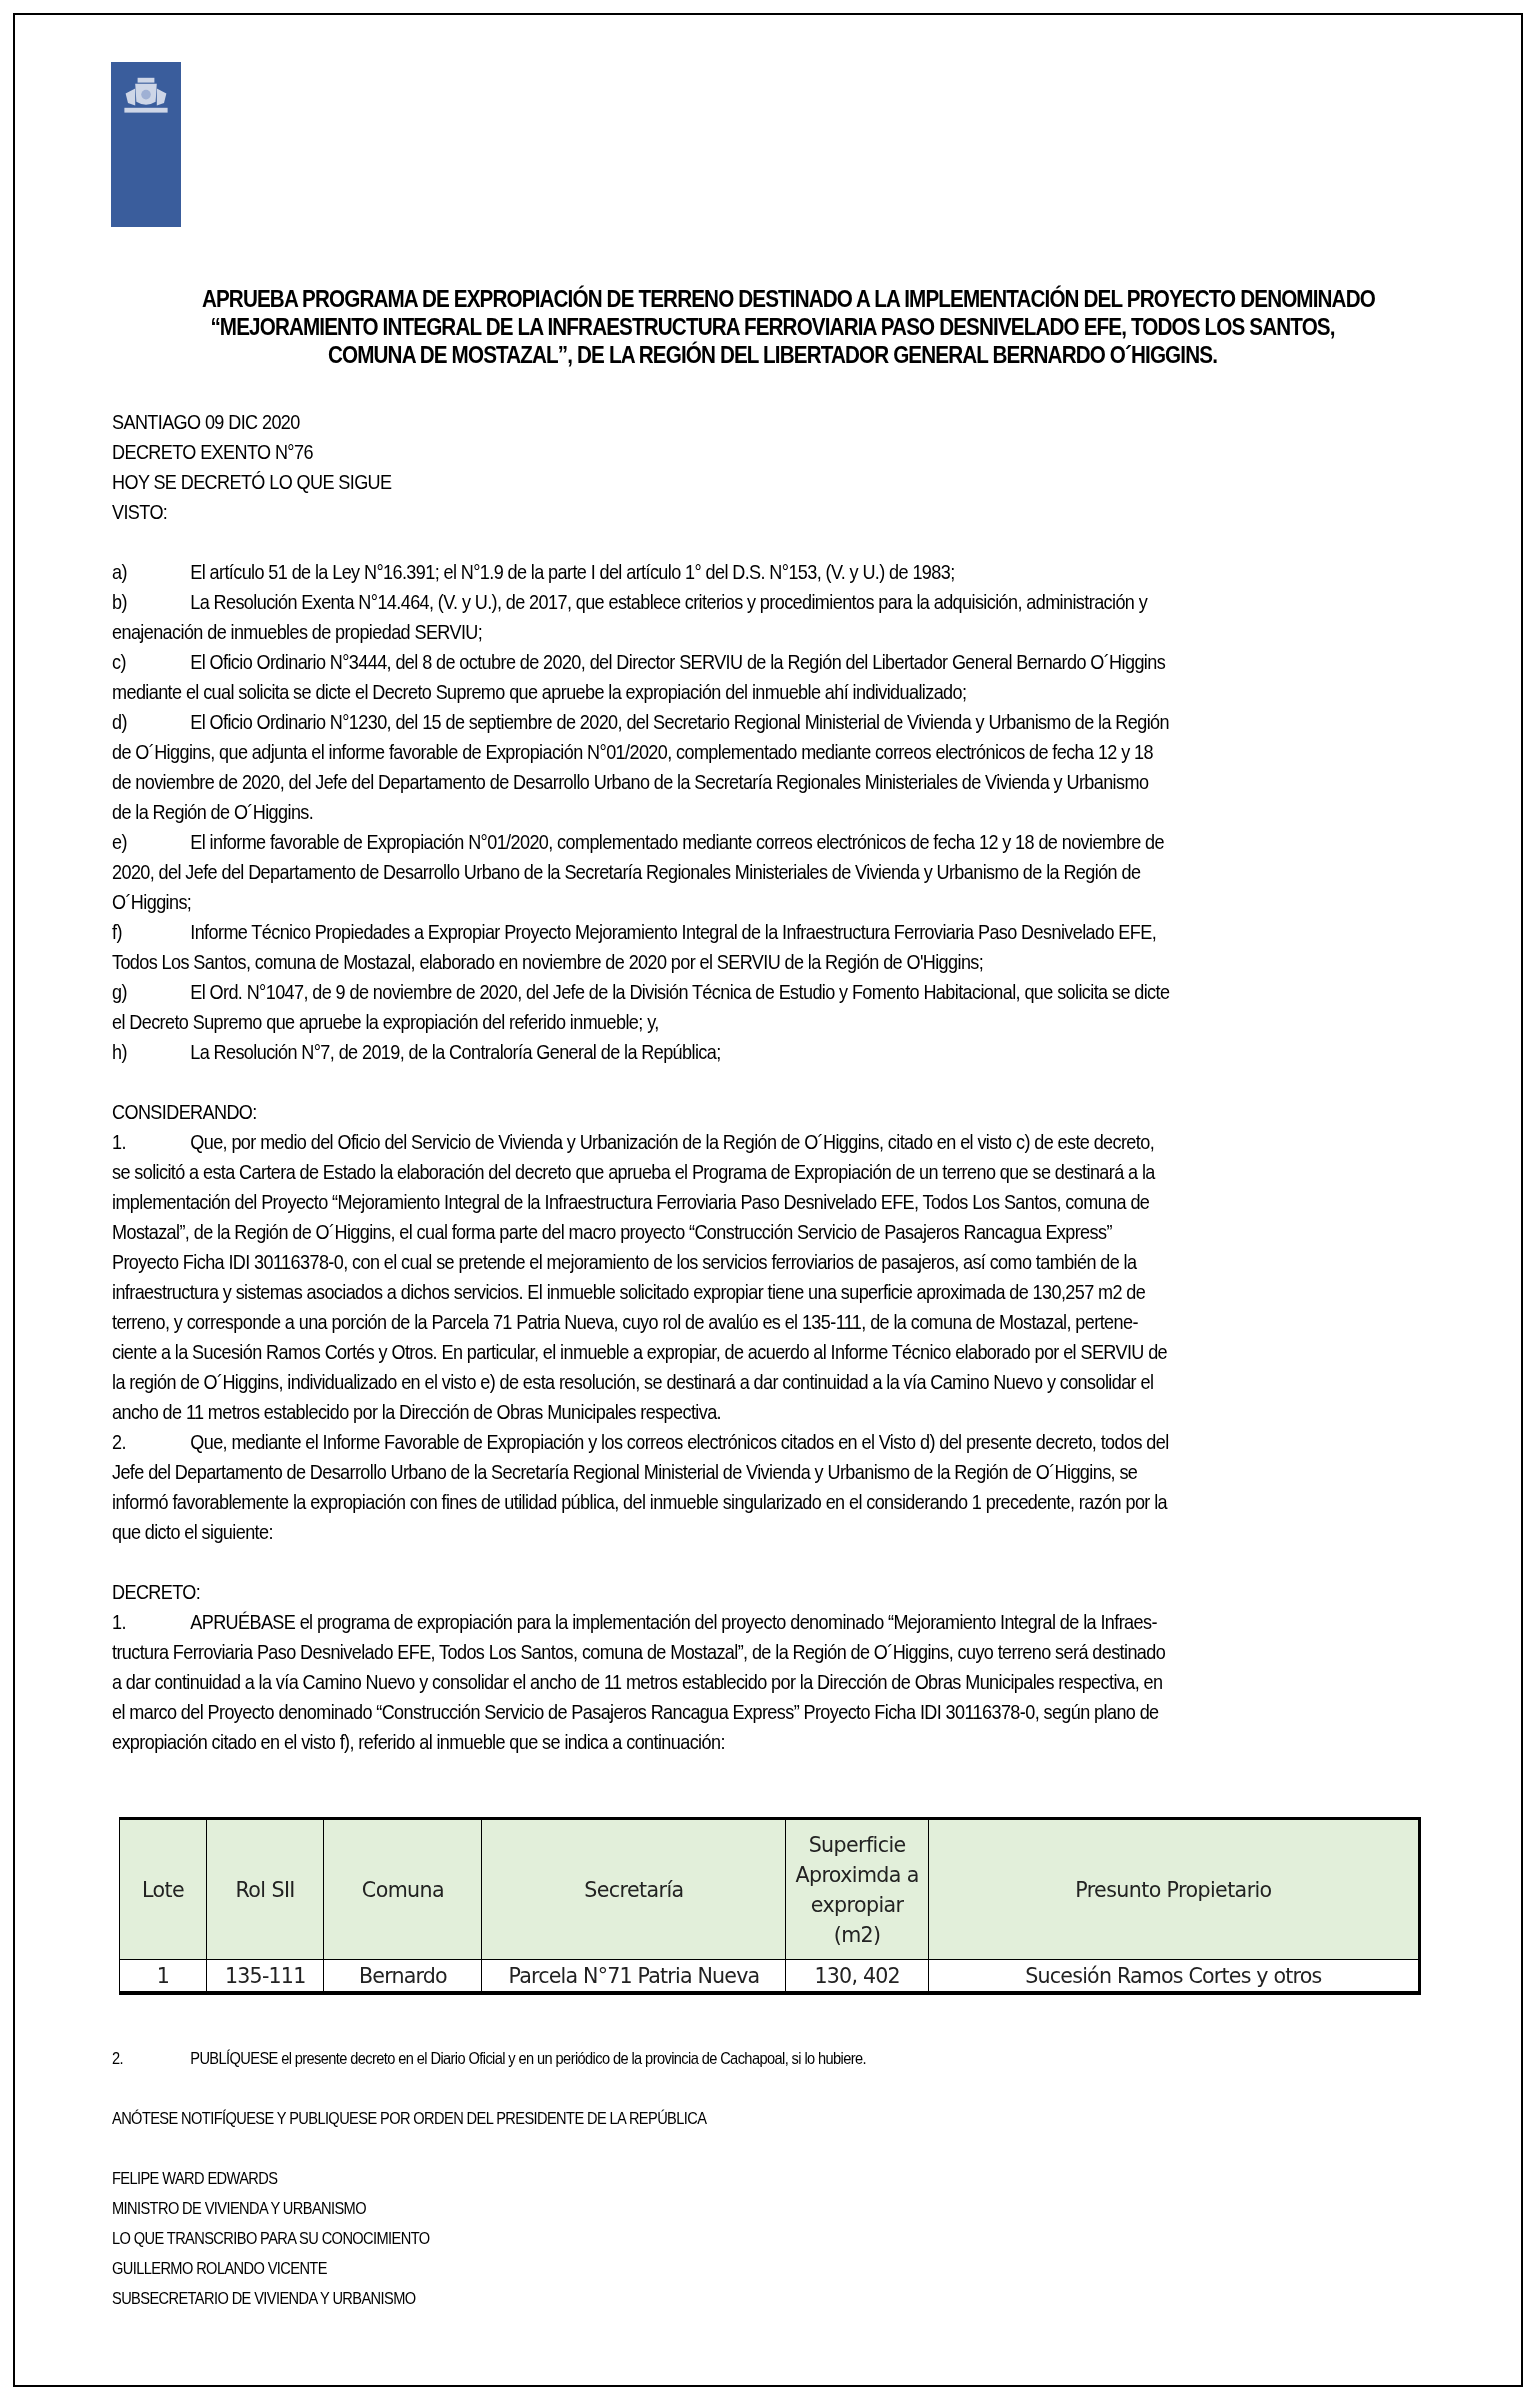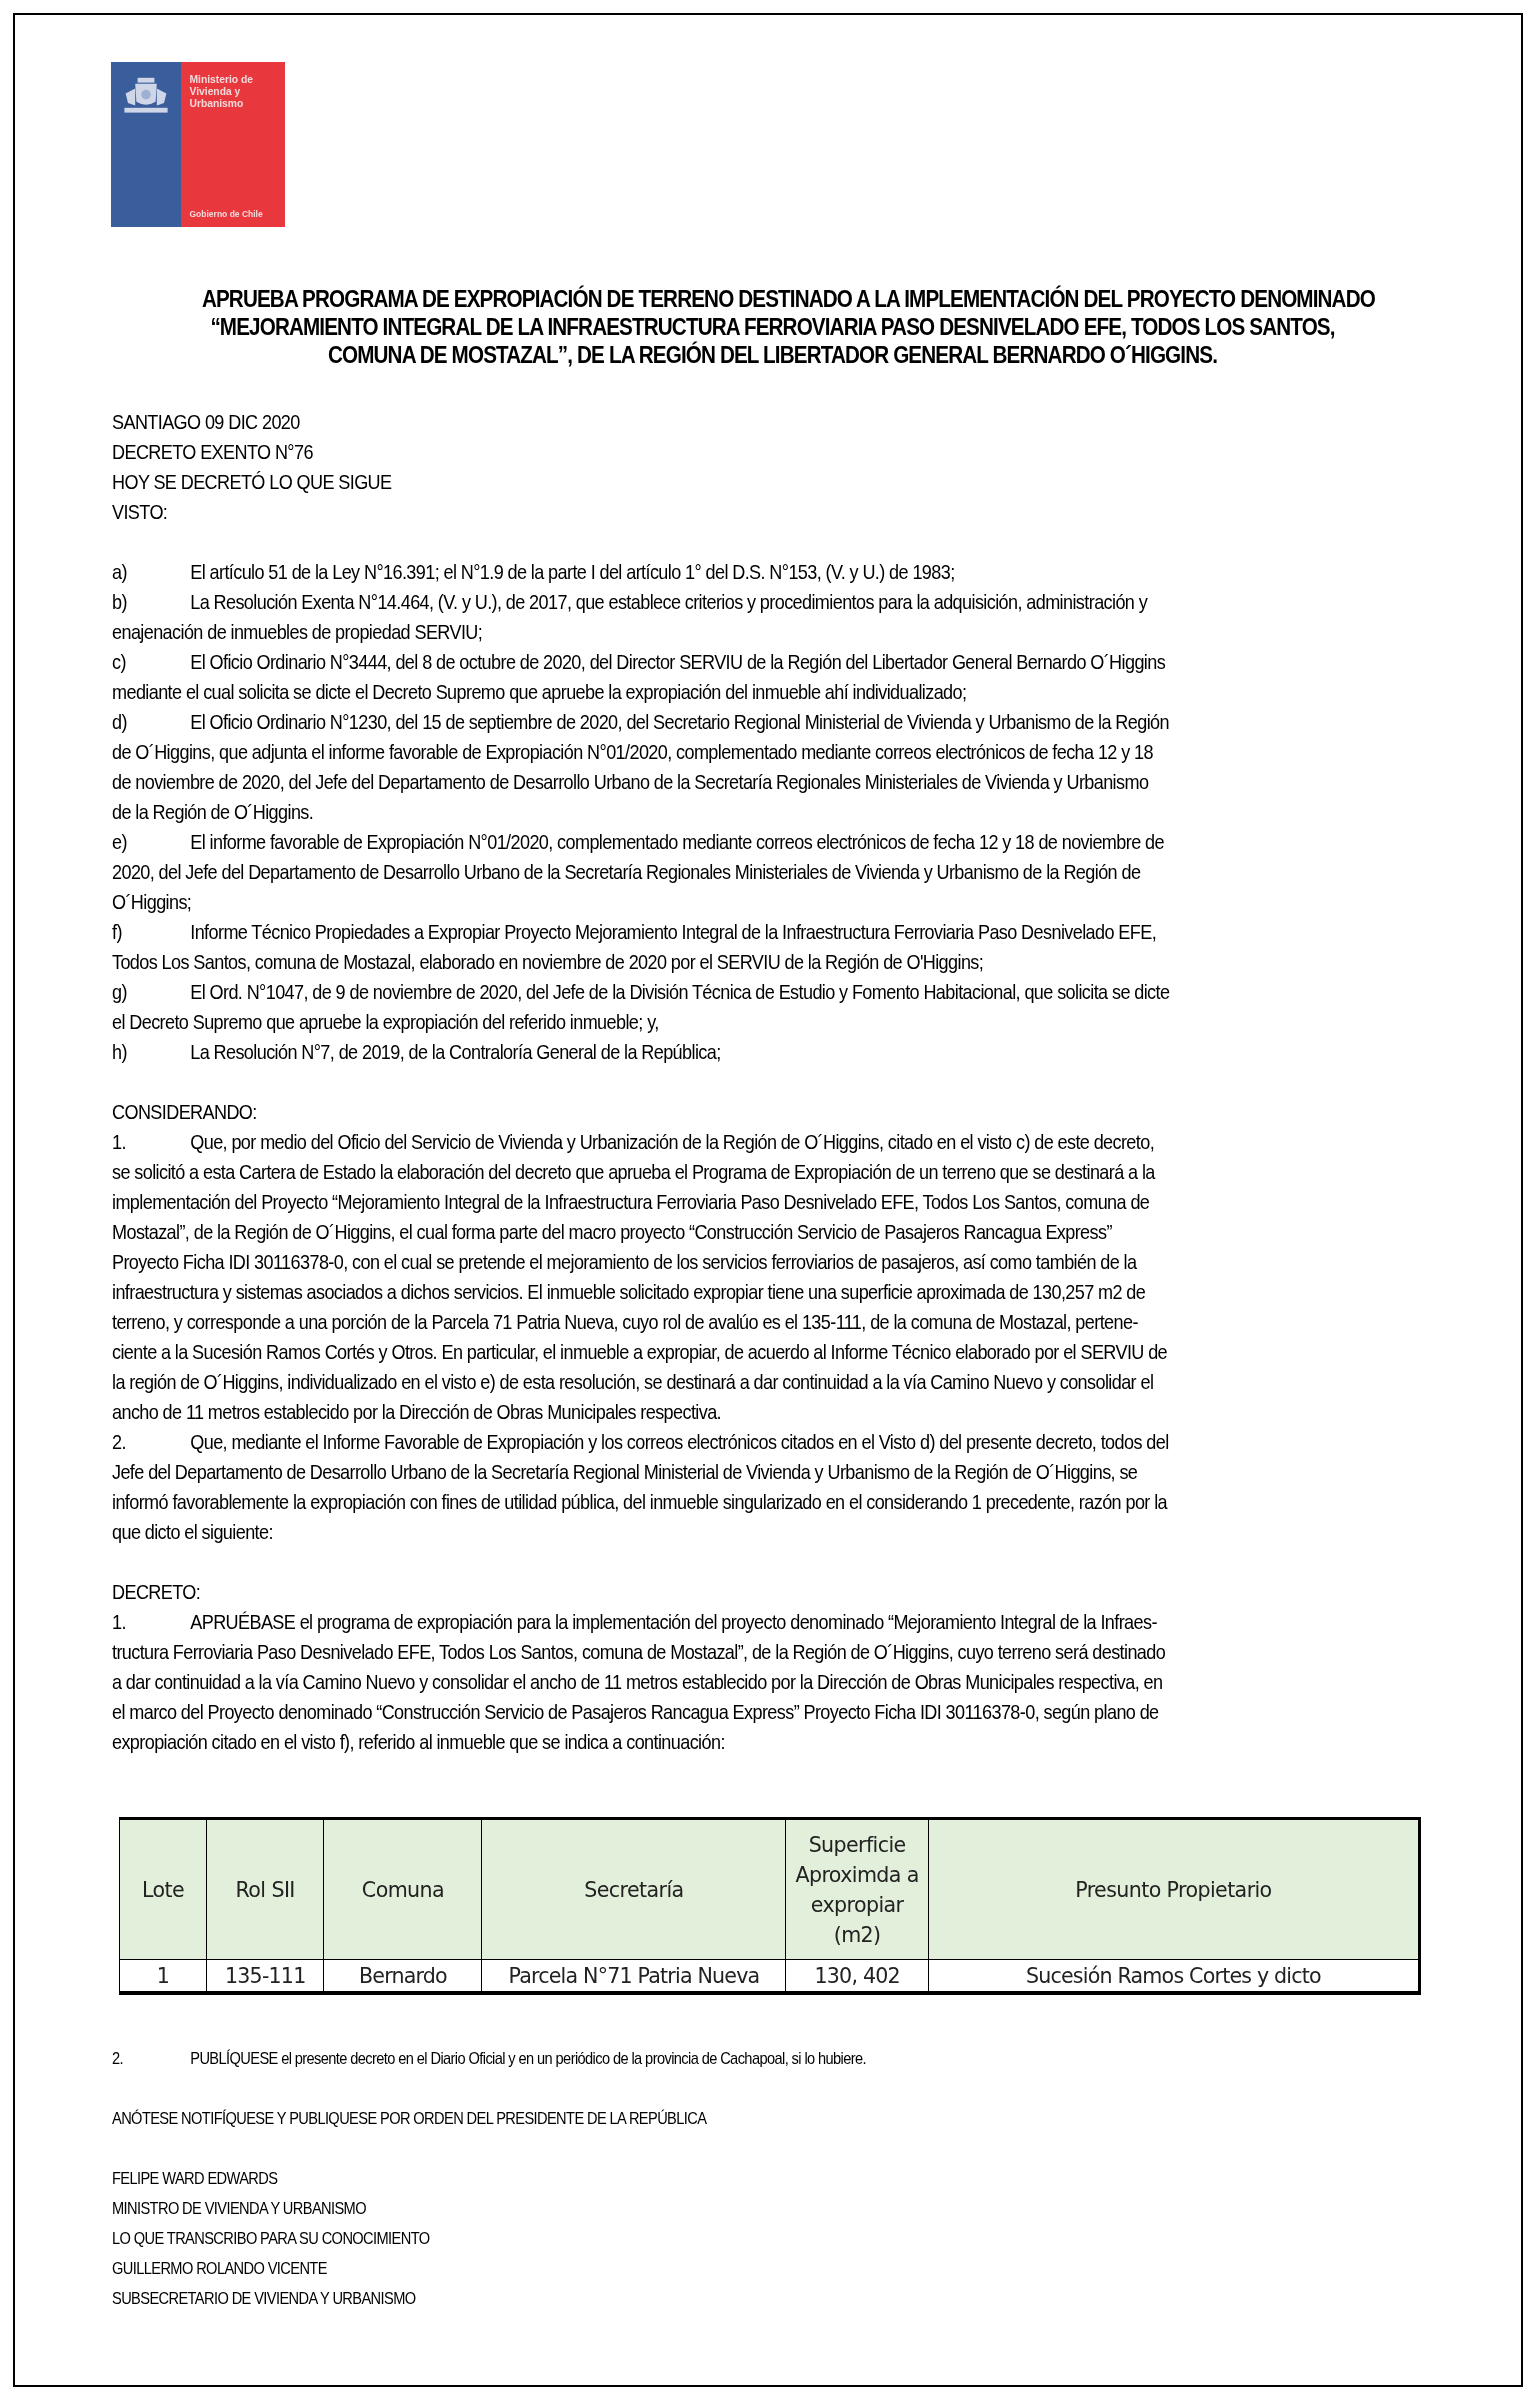--- a/index.html
+++ b/index.html
@@ -50,28 +50,20 @@
     <svg class="crest" viewBox="0 0 80 72">
       <g fill="#dfe4f0" opacity="0.9">
         <rect x="26" y="4" width="28" height="8"></rect>
         <path d="M22 14 L58 14 L56 44 Q40 54 24 44 Z"></path>
         <path d="M6 30 L22 22 L22 50 L10 46 Z"></path>
         <path d="M74 30 L58 22 L58 50 L70 46 Z"></path>
         <rect x="4" y="54" width="72" height="8"></rect>
       </g>
       <circle cx="40" cy="32" r="8" fill="#9fb0d4"></circle>
     </svg>
-  </div>
-  <div class="red">
-    <div class="ministry">
-      <div>Ministerio de</div>
-      <div>Vivienda y</div>
-      <div>Urbanismo</div>
-    </div>
-    <div class="gob">Gobierno de Chile</div>
   </div>
 </div>
 
 <div class="title">
   <div>APRUEBA PROGRAMA DE EXPROPIACIÓN DE TERRENO DESTINADO A LA IMPLEMENTACIÓN DEL PROYECTO DENOMINADO</div>
   <div>“MEJORAMIENTO INTEGRAL DE LA INFRAESTRUCTURA FERROVIARIA PASO DESNIVELADO EFE, TODOS LOS SANTOS,</div>
   <div>COMUNA DE MOSTAZAL”, DE LA REGIÓN DEL LIBERTADOR GENERAL BERNARDO O´HIGGINS.</div>
 </div>
 
 <div class="body cond">
@@ -143,21 +135,21 @@
         <th>Presunto Propietario</th>
       </tr>
     </thead>
     <tbody>
       <tr>
         <td>1</td>
         <td>135-111</td>
         <td>Bernardo</td>
         <td>Parcela N°71 Patria Nueva</td>
         <td>130, 402</td>
-        <td>Sucesión Ramos Cortes y dicto</td>
+        <td>Sucesión Ramos Cortes y otros</td>
       </tr>
     </tbody>
   </table>
 </div>
 
 <div class="after cond">
   <div class="line item">
     <span class="mk">2.</span><span>PUBLÍQUESE el presente decreto en el Diario Oficial y en un periódico de la provincia de Cachapoal, si lo hubiere.</span>
   </div>
   <div class="gap" style="height:30px"></div>

